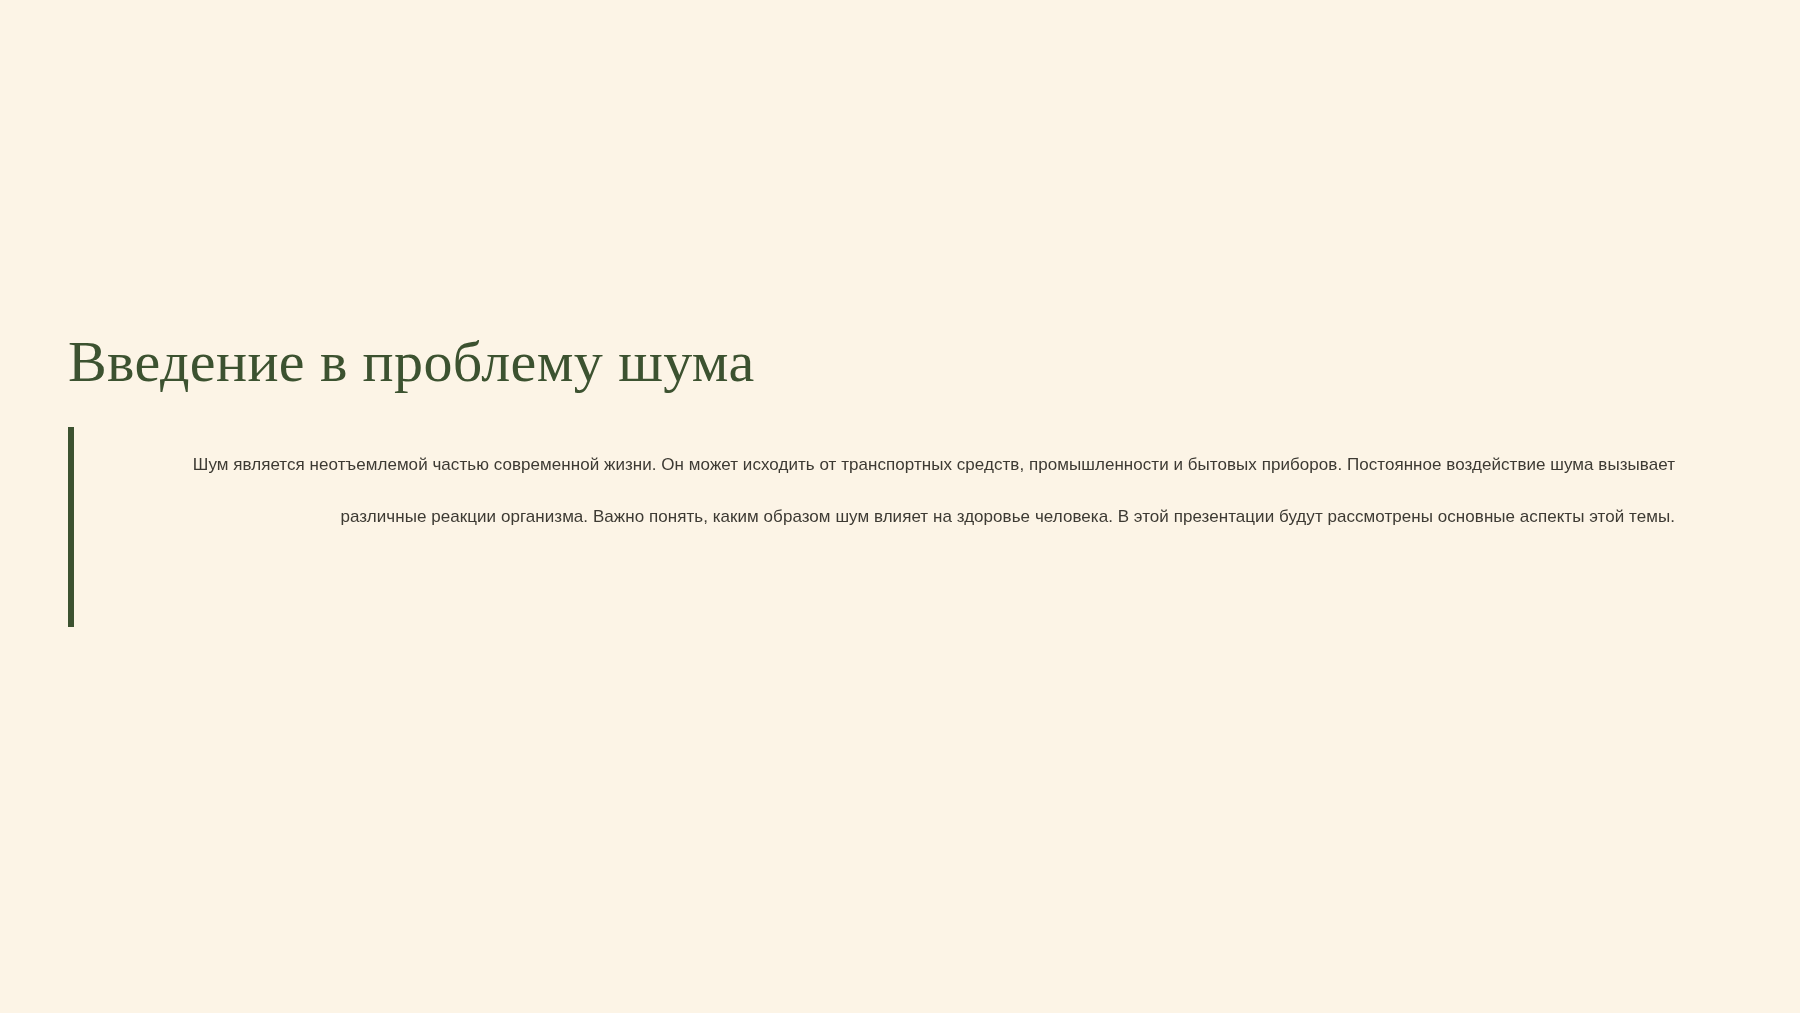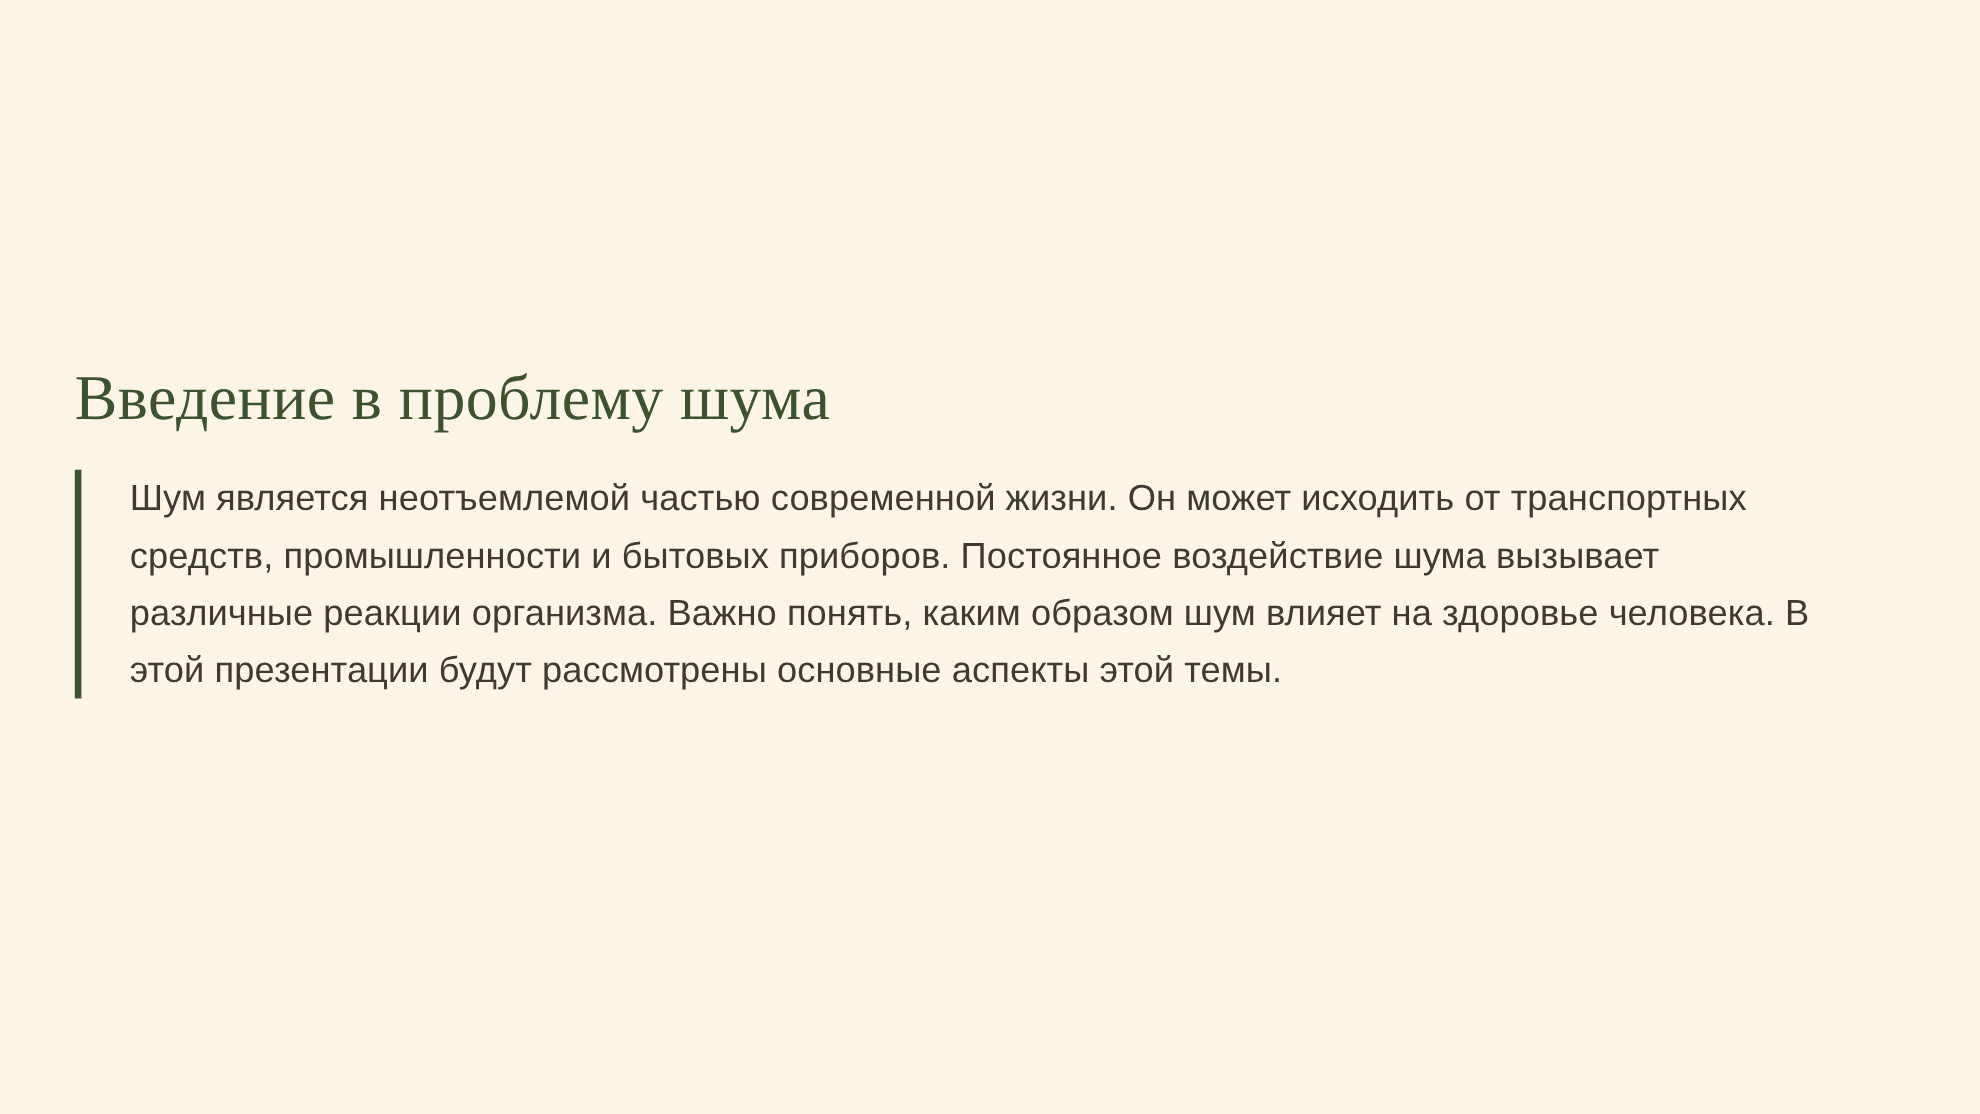--- a/index.html
+++ b/index.html
@@ -56,27 +56,27 @@
     border-radius: 0;
   }
 
   .body-text-wrap {
     flex: 1 1 auto;
     padding-left: 44px;
   }
 
   .body-text {
     font-family: "Liberation Sans", "DejaVu Sans", sans-serif;
-    font-size: 33px;
+    font-size: 17px;
     line-height: 52px;
     font-weight: 400;
     color: #3D3A33;
-    margin: 0;
+    margin: 12px;
     max-width: 1545px;
-    text-align: left;
+    text-align: right;
     letter-spacing: 0.05px;
   }
 </style>
 </head>
 <body>
 
 <div class="slide">
   <div class="slide-content">
 
     <h1 class="slide-title">Введение в проблему шума</h1>

